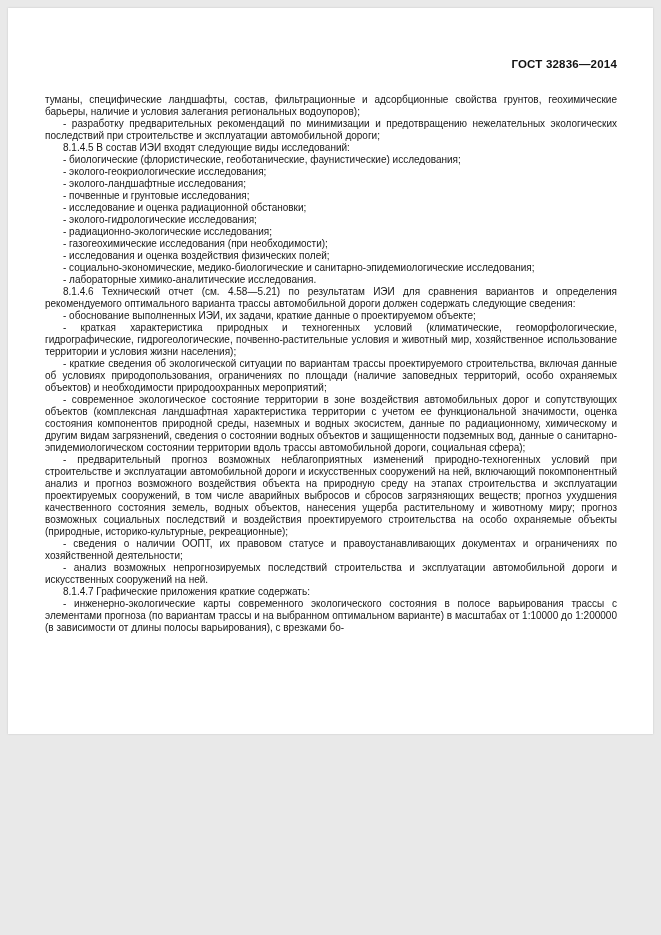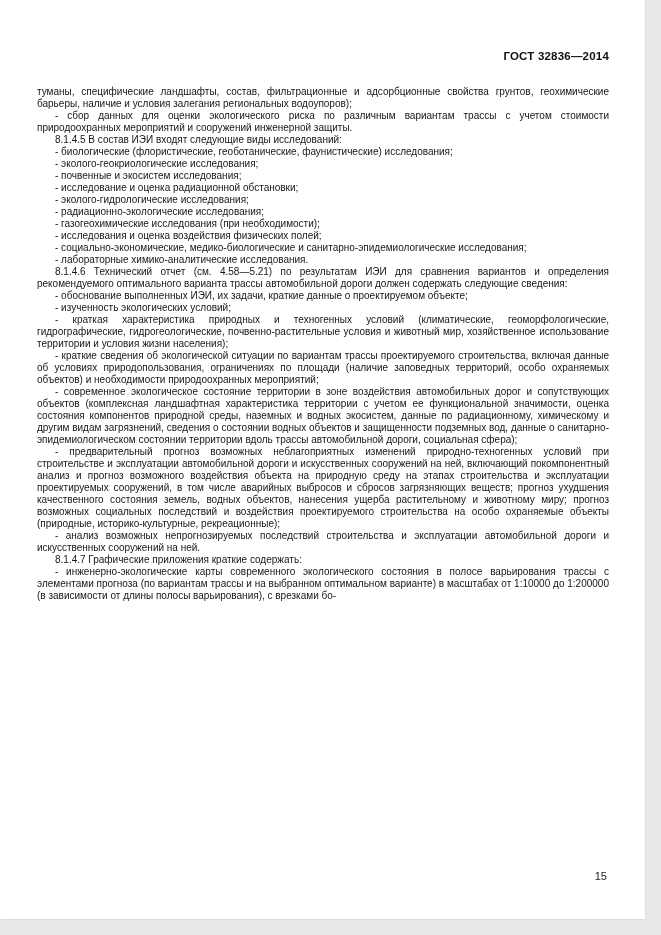--- a/index.html
+++ b/index.html
@@ -9,22 +9,22 @@
   body {
     width: 661px;
     height: 935px;
     background: #e9e9e9;
     font-family: "Liberation Sans", sans-serif;
     overflow: hidden;
   }
   .page {
     position: relative;
     width: 645px;
-    height: 919px;
-    margin: 0;
+    height: 726px;
+    margin: 8px;
     background: #ffffff;
     box-sizing: border-box;
     padding: 50px 36px 0 37px;
     box-shadow: 0 0 2px rgba(0,0,0,0.15);
     overflow: hidden;
   }
   .doc-header {
     text-align: right;
     font-weight: bold;
     font-size: 11.5px;
@@ -54,38 +54,39 @@
   }
 </style>
 </head>
 <body>
 
 <div class="page">
   <div class="doc-header">ГОСТ 32836—2014</div>
 
   <div class="doc-body">
       <p class="para">туманы, специфические ландшафты, состав, фильтрационные и адсорбционные свойства грунтов, геохимические барьеры, наличие и условия залегания региональных водоупоров);</p>
-      <p class="para ind">- сбор данных для оценки экологического риска по различным вариантам трассы с учетом стоимости природоохранных мероприятий и сооружений инженерной защиты.</p>
+      <p class="para ind">- разработку предварительных рекомендаций по минимизации и предотвращению нежелательных экологических последствий при строительстве и эксплуатации автомобильной дороги;</p>
       <p class="para ind">8.1.4.5 В состав ИЭИ входят следующие виды исследований:</p>
       <p class="para ind">- биологические (флористические, геоботанические, фаунистические) исследования;</p>
       <p class="para ind">- эколого-геокриологические исследования;</p>
-      <p class="para ind">- почвенные и экосистем исследования;</p>
+      <p class="para ind">- эколого-ландшафтные исследования;</p>
+      <p class="para ind">- почвенные и грунтовые исследования;</p>
       <p class="para ind">- исследование и оценка радиационной обстановки;</p>
       <p class="para ind">- эколого-гидрологические исследования;</p>
       <p class="para ind">- радиационно-экологические исследования;</p>
       <p class="para ind">- газогеохимические исследования (при необходимости);</p>
       <p class="para ind">- исследования и оценка воздействия физических полей;</p>
       <p class="para ind">- социально-экономические, медико-биологические и санитарно-эпидемиологические исследования;</p>
       <p class="para ind">- лабораторные химико-аналитические исследования.</p>
       <p class="para ind">8.1.4.6 Технический отчет (см. 4.58—5.21) по результатам ИЭИ для сравнения вариантов и определения рекомендуемого оптимального варианта трассы автомобильной дороги должен содержать следующие сведения:</p>
       <p class="para ind">- обоснование выполненных ИЭИ, их задачи, краткие данные о проектируемом объекте;</p>
-      <p class="para ind">- изученность экологических условий;</p>
       <p class="para ind">- краткая характеристика природных и техногенных условий (климатические, геоморфологические, гидрографические, гидрогеологические, почвенно-растительные условия и животный мир, хозяйственное использование территории и условия жизни населения);</p>
       <p class="para ind">- краткие сведения об экологической ситуации по вариантам трассы проектируемого строительства, включая данные об условиях природопользования, ограничениях по площади (наличие заповедных территорий, особо охраняемых объектов) и необходимости природоохранных мероприятий;</p>
       <p class="para ind">- современное экологическое состояние территории в зоне воздействия автомобильных дорог и сопутствующих объектов (комплексная ландшафтная характеристика территории с учетом ее функциональной значимости, оценка состояния компонентов природной среды, наземных и водных экосистем, данные по радиационному, химическому и другим видам загрязнений, сведения о состоянии водных объектов и защищенности подземных вод, данные о санитарно-эпидемиологическом состоянии территории вдоль трассы автомобильной дороги, социальная сфера);</p>
       <p class="para ind">- предварительный прогноз возможных неблагоприятных изменений природно-техногенных условий при строительстве и эксплуатации автомобильной дороги и искусственных сооружений на ней, включающий покомпонентный анализ и прогноз возможного воздействия объекта на природную среду на этапах строительства и эксплуатации проектируемых сооружений, в том числе аварийных выбросов и сбросов загрязняющих веществ; прогноз ухудшения качественного состояния земель, водных объектов, нанесения ущерба растительному и животному миру; прогноз возможных социальных последствий и воздействия проектируемого строительства на особо охраняемые объекты (природные, историко-культурные, рекреационные);</p>
+      <p class="para ind">- сведения о наличии ООПТ, их правовом статусе и правоустанавливающих документах и ограничениях по хозяйственной деятельности;</p>
       <p class="para ind">- анализ возможных непрогнозируемых последствий строительства и эксплуатации автомобильной дороги и искусственных сооружений на ней.</p>
       <p class="para ind">8.1.4.7 Графические приложения краткие содержать:</p>
       <p class="para ind">- инженерно-экологические карты современного экологического состояния в полосе варьирования трассы с элементами прогноза (по вариантам трассы и на выбранном оптимальном варианте) в масштабах от 1:10000 до 1:200000 (в зависимости от длины полосы варьирования), с врезками бо-</p>
     </div>
 
   <div class="page-number">15</div>
 </div>
 
 </body></html>

